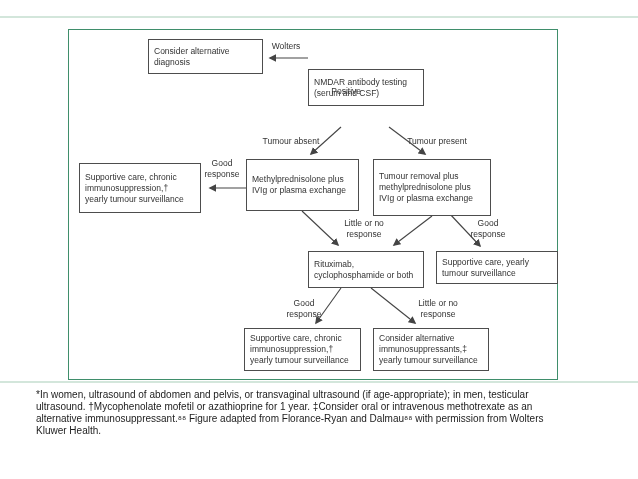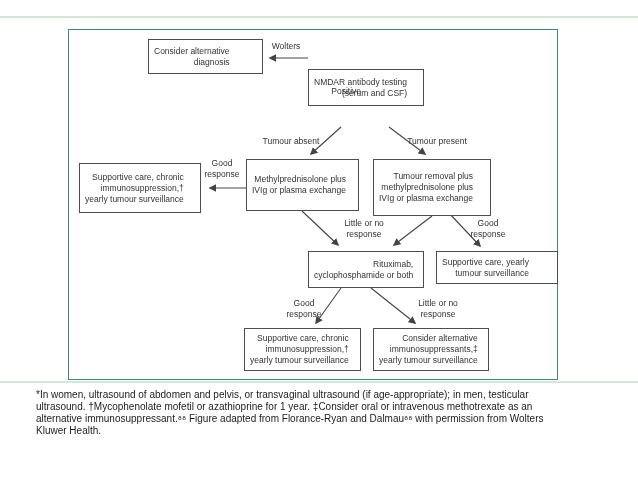--- a/index.html
+++ b/index.html
@@ -27,21 +27,21 @@
   .node {
     position: absolute;
     border: 1px solid #4d4d4d;
     background: #fff;
     box-sizing: border-box;
     display: flex; align-items: center;
     padding: 2px 5px;
     font-size: 8.5px; line-height: 11px;
     color: #333;
   }
-  .node span { white-space: pre-line; text-align: right; }
+  .node span { white-space: pre-line; }
   .elabel {
     position: absolute;
     font-size: 8.5px; line-height: 10.5px;
     color: #333;
     text-align: center;
     white-space: pre-line;
   }
   .elabel.right { text-align: right; }
   .caption {
     position: absolute; left: 36px; top: 389px; width: 566px;

